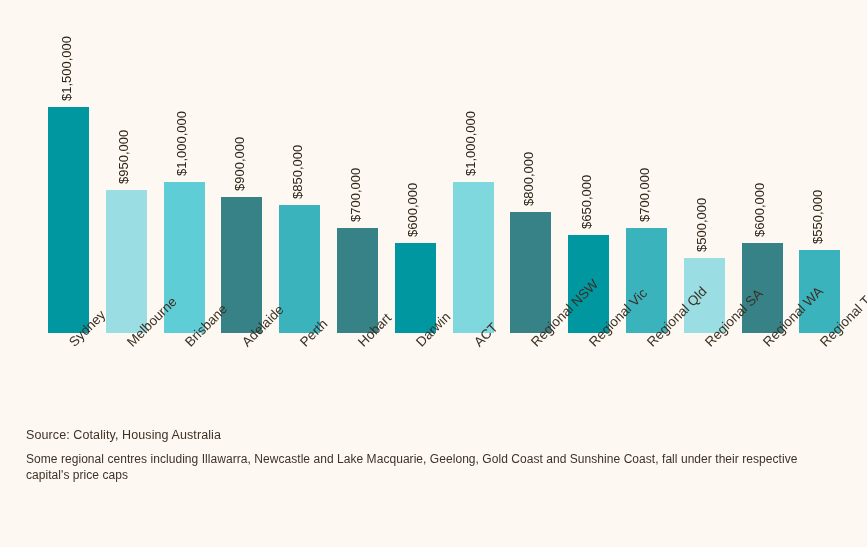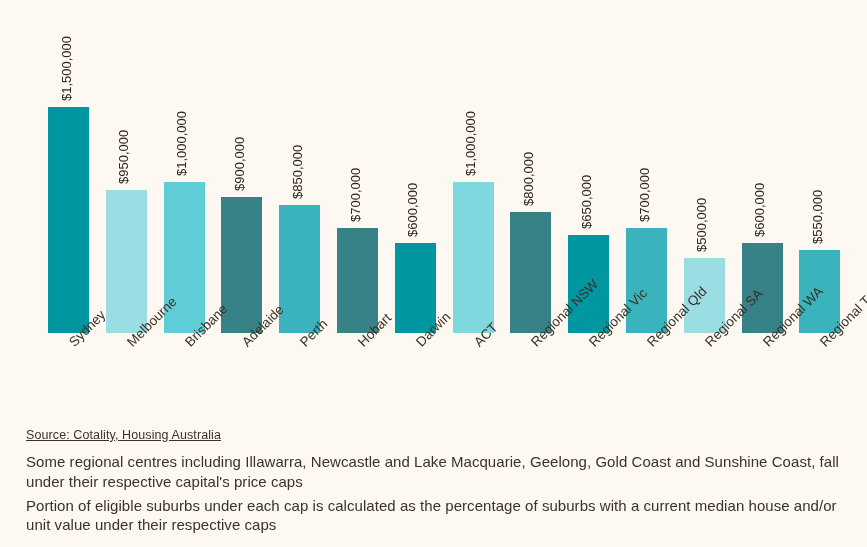--- a/index.html
+++ b/index.html
@@ -86,30 +86,29 @@
     position: absolute;
     left: 26px;
     top: 428px;
     width: 815px;
   }
   .source-line {
     font-size: 12.5px;
     color: #3d3128;
     margin: 0 0 10px 0;
     letter-spacing: 0.1px;
-    text-decoration: underline;
   }
   .about-head {
     font-size: 12.5px;
     font-weight: bold;
     color: #2e2318;
     margin: 0 0 12px 0;
   }
   .note-line {
-    font-size: 15px;
+    font-size: 12px;
     color: #3d3128;
     margin: 0 0 4px 0;
     line-height: 1.32;
     letter-spacing: 0.05px;
   }
 </style>
 </head>
 <body>
 
 <div id="chart-root">
@@ -214,17 +213,16 @@
       <div class="cat-label" style="left: 546.2px;"><span>Regional Vic</span></div>
       <div class="cat-label" style="left: 604px;"><span>Regional Qld</span></div>
       <div class="cat-label" style="left: 661.8px;"><span>Regional SA</span></div>
       <div class="cat-label" style="left: 719.6px;"><span>Regional WA</span></div>
       <div class="cat-label" style="left: 777.4px;"><span>Regional Tas</span></div>
     </div>
 
   <div class="footer">
     <p class="source-line">Source: Cotality, Housing Australia</p>
     <p class="note-line">Some regional centres including Illawarra, Newcastle and Lake Macquarie, Geelong, Gold Coast and Sunshine Coast, fall under their respective capital's price caps</p>
-    <p class="note-line">Portion of eligible suburbs under each cap is calculated as the percentage of suburbs with a current median house and/or unit value under their respective caps</p>
 
   </div>
 
 </div>
 
 </body></html>

